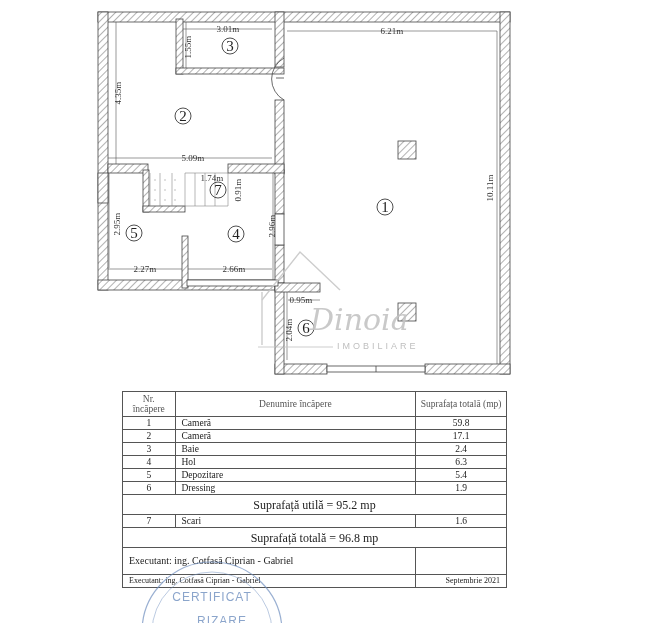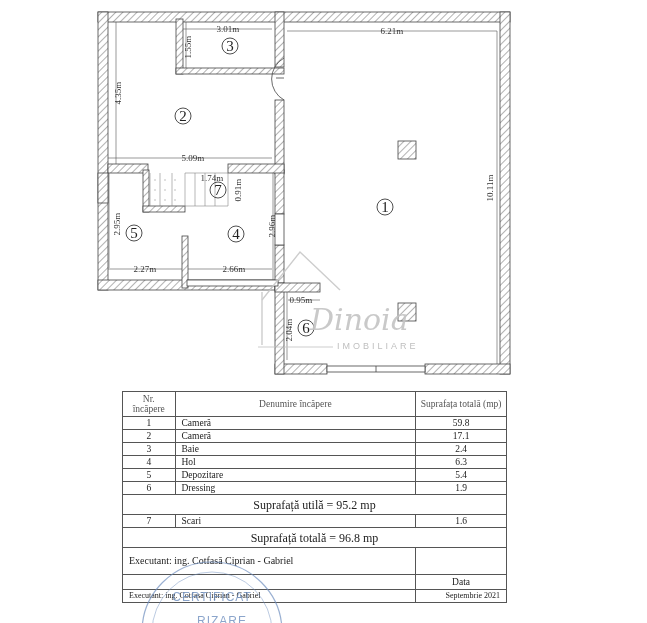--- a/index.html
+++ b/index.html
@@ -209,24 +209,20 @@
       <td class="c-area">1.6</td>
     </tr>
     <tr class="sum-row">
       <td colspan="3">Suprafață totală = 96.8 mp</td>
     </tr>
     <tr class="exec">
       <td colspan="2" style="border-right:none">Executant: ing. Cotfasă Ciprian - Gabriel</td>
       <td style="width:70px"></td>
     </tr>
     <tr>
-      <td colspan="2" style="height:14px"></td>
-      <td style="text-align:center">Data</td>
-    </tr>
-    <tr>
       <td colspan="2" class="small">Executant: ing. Cotfasă Ciprian - Gabriel</td>
       <td class="small" style="text-align:right">Septembrie 2021</td>
     </tr>
   </tbody>
     </table>
 </div>
 
 <svg id="stamp" viewBox="0 0 150 90" xmlns="http://www.w3.org/2000/svg">
   <circle cx="78" cy="75" r="70" fill="none" stroke="#6f8fbf" stroke-width="1.2" opacity="0.7"></circle>
   <circle cx="78" cy="75" r="60" fill="none" stroke="#6f8fbf" stroke-width="0.8" opacity="0.6"></circle>

